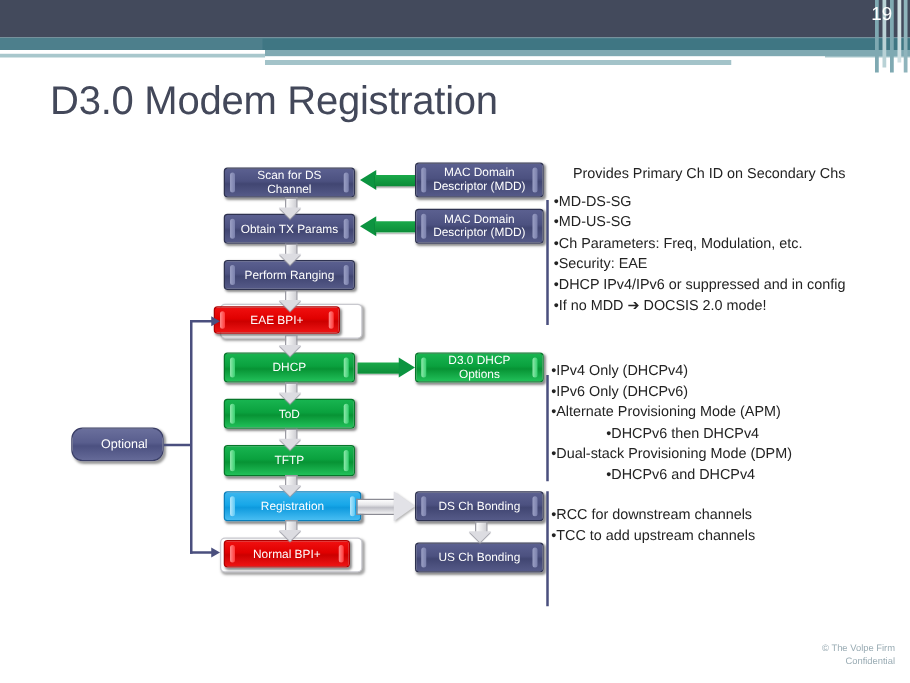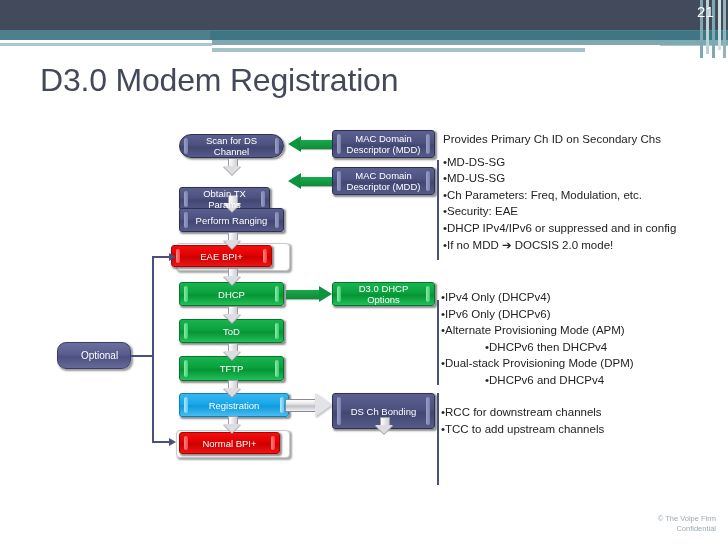--- a/index.html
+++ b/index.html
@@ -132,21 +132,21 @@
     border:1px solid #3a3e66;border-radius:9px;color:#fff;font-size:10px;
     box-shadow:1.5px 1.5px 2px rgba(0,0,0,.4);
     padding-left:11px;
   }
 
   
   .bracket{position:absolute;width:2px;background:#4a4f7e;}
 
   
   .txt{position:absolute;color:#232323;font-size:11.5px;line-height:16.6px;white-space:nowrap;}
-  .txt .lead{display:block;}
+  .txt .lead{display:block;text-align:right;}
   .txt .bul{display:block;}
   .txt .sub{display:block;padding-left:44px;}
 
   
   .footer{
     position:absolute;right:12px;bottom:12px;text-align:right;
     color:#9aacb4;font-size:7.5px;line-height:10px;
   }
 </style>
 </head>
@@ -162,31 +162,31 @@
   <div class="band-grey1"></div>
   <div class="band-white2"></div>
   <div class="band-grey2"></div>
   <div class="band-white3"></div>
   <div class="vline a"></div>
   <div class="vline b"></div>
   <div class="vline c"></div>
   <div class="vline d"></div>
   <div class="vline e"></div>
 
-  <div class="slide-number">21</div>
+  <div class="slide-number">19</div>
 
   <div class="title">D3.0 Modem Registration</div>
 
-  <div class="box navy" style="left:179px;top:134px;width:105px;height:24px;border-radius:12px;">
+  <div class="box navy" style="left:179px;top:134px;width:105px;height:24px;">
     <span class="bar-l"></span>
     <span class="bar-r"></span>
     <span class="lbl">Scan for DS Channel</span>
   </div>
 
-  <div class="box navy" style="left:179px;top:171px;width:91px;height:24px;margin-top:16px;">
+  <div class="box navy" style="left:179px;top:171px;width:105px;height:24px;">
     <span class="bar-l"></span>
     <span class="bar-r"></span>
     <span class="lbl">Obtain TX Params</span>
   </div>
 
   <div class="box navy" style="left:179px;top:208px;width:105px;height:24px;">
     <span class="bar-l"></span>
     <span class="bar-r"></span>
     <span class="lbl">Perform Ranging</span>
   </div>
@@ -285,26 +285,31 @@
   <div class="box green" style="left:332px;top:282px;width:103px;height:24px;">
     <span class="bar-l"></span>
     <span class="bar-r"></span>
     <span class="lbl">D3.0 DHCP Options</span>
   </div>
   <div class="garrow right" style="left:286px;top:290px;width:46px;">
     <span class="shaft"></span>
     <span class="head"></span>
   </div>
 
-  <div class="box navy" style="left:332px;top:393px;width:103px;height:36px;">
+  <div class="box navy" style="left:332px;top:393px;width:103px;height:24px;">
     <span class="bar-l"></span>
     <span class="bar-r"></span>
     <span class="lbl">DS Ch Bonding</span>
   </div>
 
+  <div class="box navy" style="left:332px;top:434px;width:103px;height:24px;">
+    <span class="bar-l"></span>
+    <span class="bar-r"></span>
+    <span class="lbl">US Ch Bonding</span>
+  </div>
 
   <div class="dn" style="left:375px;top:417px;">
       <i></i>
       <b></b>
     </div>
 
   <div class="blockarrow" style="left:285px;top:393px;width:47px;height:25px;">
     <span class="bshaft" style="width:31px;"></span>
     <span class="bhead"></span>
   </div>

